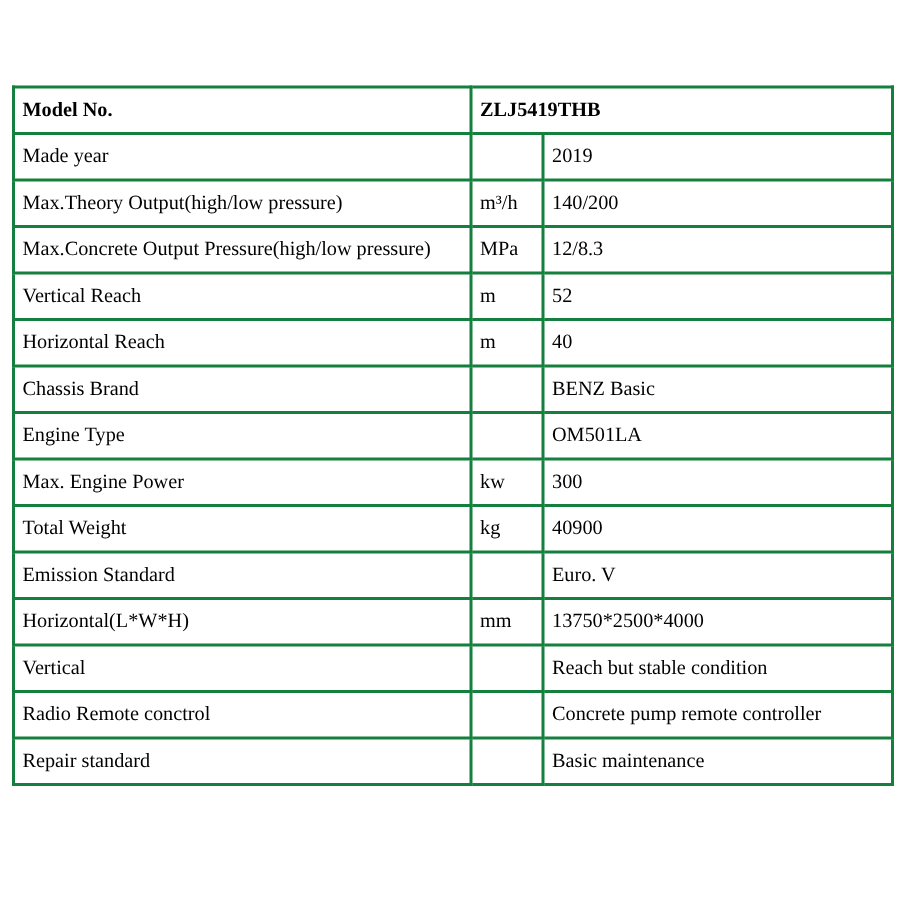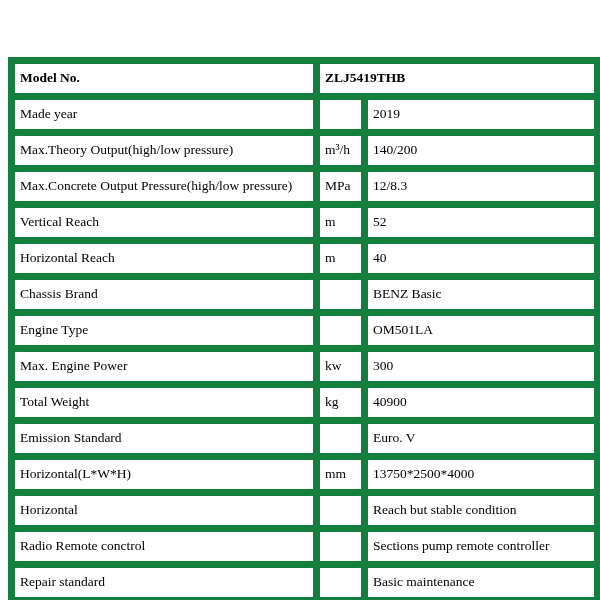--- a/index.html
+++ b/index.html
@@ -19,21 +19,21 @@
   }
   table.spec {
     position: absolute;
     left: 8px;
     top: 57px;
     width: 586px;
     border-collapse: collapse;
     table-layout: fixed;
   }
   table.spec td {
-    border: 7px solid #15803d;
+    border: 2px solid #15803d;
     height: 29px;
     padding: 0 5px;
     font-size: 13.5px;
     line-height: 1.1;
     vertical-align: middle;
     overflow: hidden;
     white-space: nowrap;
     background: #ffffff;
   }
   col.c-label { width: 305px; }
@@ -107,28 +107,28 @@
           <td>Emission Standard</td>
           <td class="unit"></td>
           <td>Euro. V</td>
         </tr>
         <tr>
           <td>Horizontal(L*W*H)</td>
           <td class="unit">mm</td>
           <td>13750*2500*4000</td>
         </tr>
         <tr>
-          <td>Horizontal</td>
+          <td>Vertical</td>
           <td class="unit"></td>
           <td>Reach but stable condition</td>
         </tr>
         <tr>
           <td>Radio Remote conctrol</td>
           <td class="unit"></td>
-          <td>Sections pump remote controller</td>
+          <td>Concrete pump remote controller</td>
         </tr>
         <tr>
           <td>Repair standard</td>
           <td class="unit"></td>
           <td>Basic maintenance</td>
         </tr>
       </tbody>
   </table>
 </div>
 

